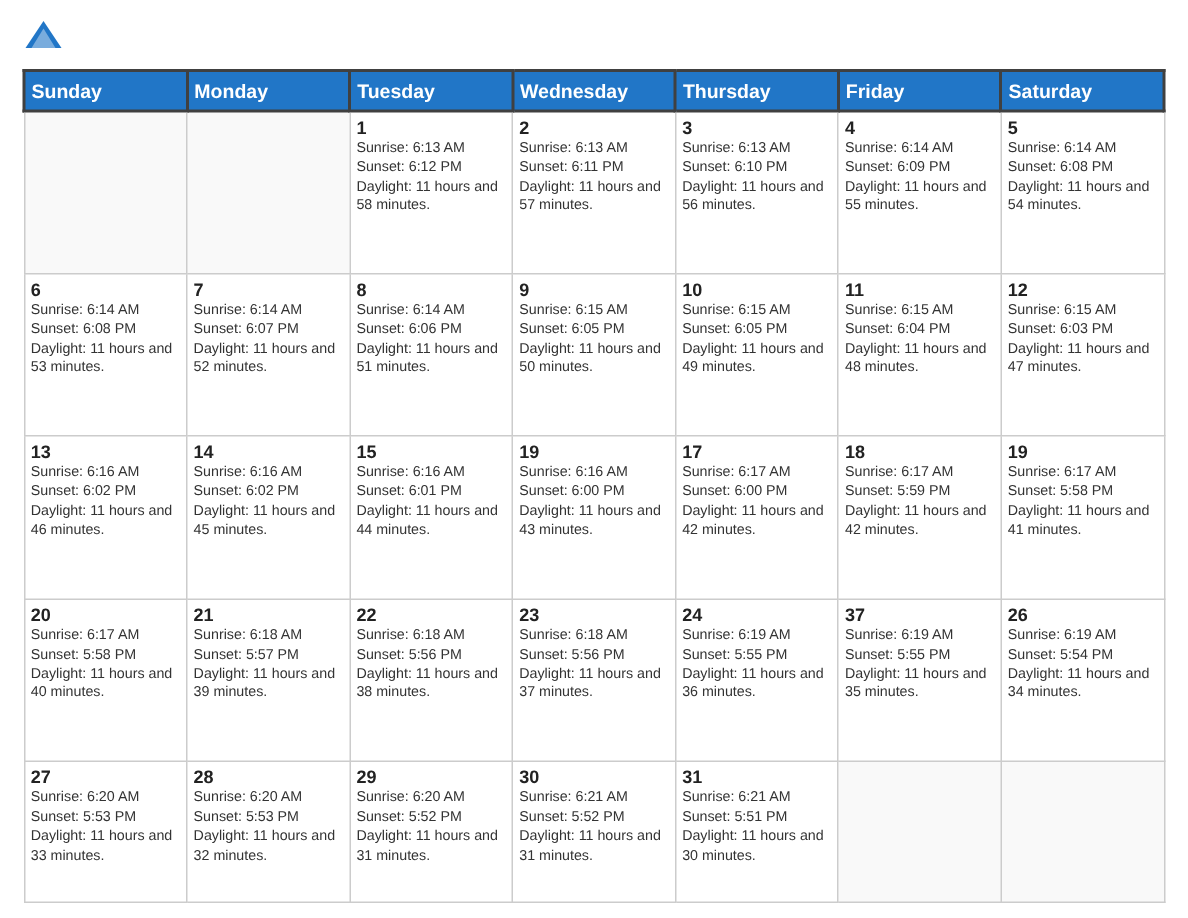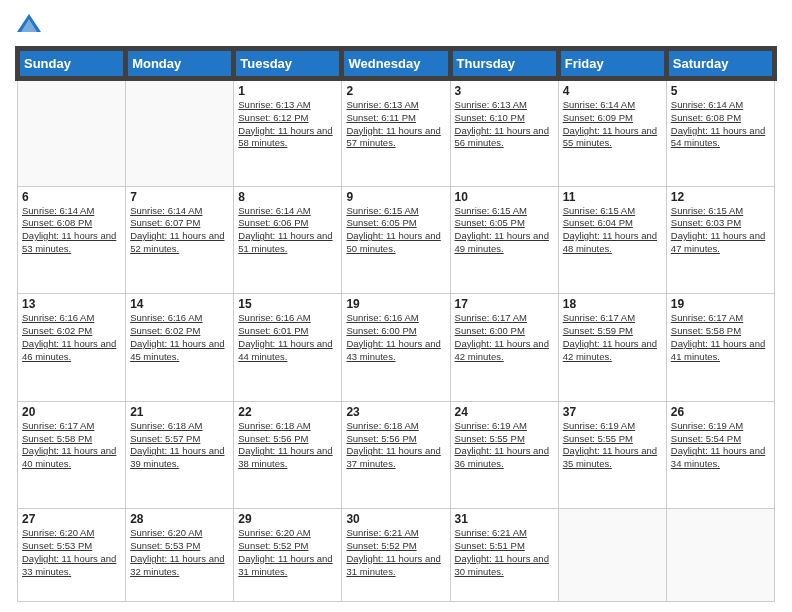--- a/index.html
+++ b/index.html
@@ -58,21 +58,21 @@
       width: 100%;
       table-layout: fixed;
     }
     .calendar th {
       background: #2176c7;
       color: #fff;
       font-size: 13px;
       font-weight: bold;
       padding: 5px 4px;
       text-align: left;
-      border: 5px solid #404040;
+      border: 2px solid #404040;
     }
     .calendar td {
       border: 1px solid #ccc;
       vertical-align: top;
       padding: 3px 4px;
       font-size: 10px;
       color: #333;
       background: #fff;
       height: 85px;
     }
@@ -83,21 +83,20 @@
       font-size: 12px;
       font-weight: bold;
       color: #222;
       display: block;
       margin-bottom: 1px;
     }
     .cell-info {
       font-size: 9.5px;
       line-height: 1.35;
       color: #333;
-      text-decoration: underline;
     }
     tr.week-row td {
       height: 85px;
     }
     tr.last-row td {
       height: 72px;
       margin-top: 11px;
     }
   </style>
 </head>

